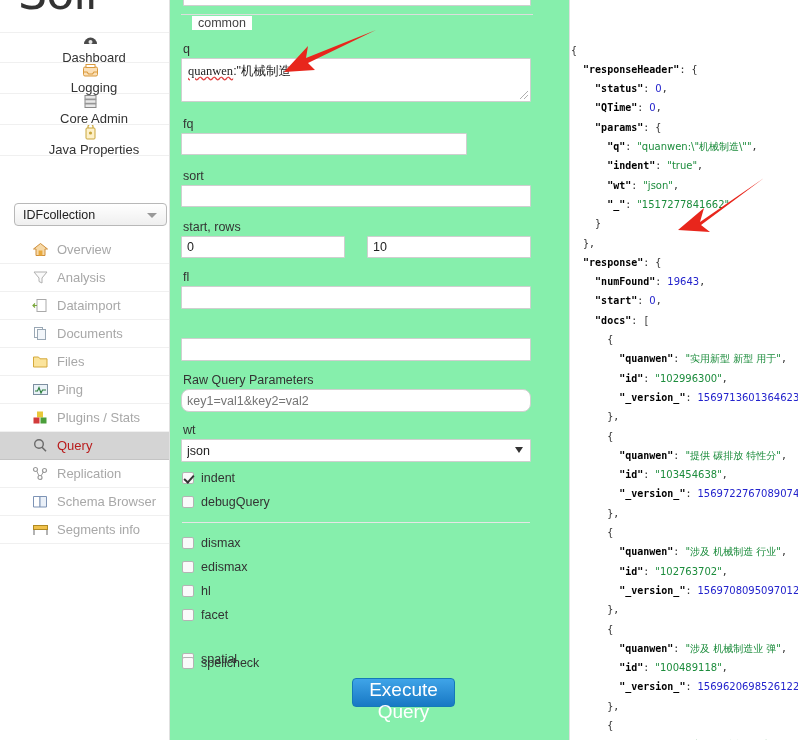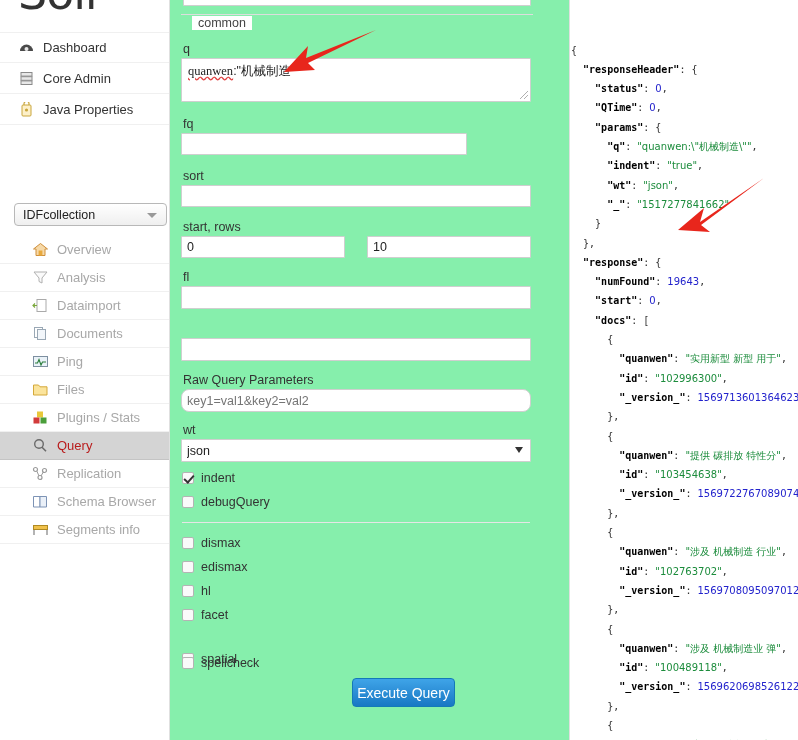--- a/index.html
+++ b/index.html
@@ -44,20 +44,21 @@
 
   .nav-top { position: absolute; left: 0; top: 32px; width: 170px; }
   .nav-top .nav-item {
     display: flex; align-items: center;
     height: 31px;
     padding-left: 18px;
     border-bottom: 1px solid #f0f0f0;
     font-size: 13px;
     color: #333;
     cursor: pointer;
+    flex-direction: column;
   }
   .nav-top .nav-item:first-child { border-top: 1px solid #f0f0f0; }
   .nav-ico {
     width: 17px; height: 15px;
     margin-right: 8px;
     flex: 0 0 17px;
     display: block;
     position: relative;
   }
   .nav-label { line-height: 15px; }
@@ -217,21 +218,21 @@
 
   #execute-query {
     position: absolute;
     left: 182px; top: 678px;
     width: 103px; height: 29px;
     border: 1px solid #1479b8;
     border-radius: 4px;
     background: linear-gradient(#3fa4e8, #1878c4);
     color: #fff;
     font-family: "Liberation Sans", sans-serif;
-    font-size: 14px;
+    font-size: 19px;
     cursor: pointer;
     padding: 0;
   }
 
   
   #json-panel {
     position: absolute;
     left: 571px; top: 0;
     width: 227px; height: 740px;
     background: #fff;
@@ -267,20 +268,30 @@
       <div class="nav-item">
         <span class="nav-ico">
           <svg width="17" height="15" viewBox="0 0 17 15">
             <path d="M2 11 A6.5 6.5 0 0 1 15 11 Z" fill="#4a4a4a"></path>
             <circle cx="8.5" cy="9" r="2" fill="#e8e8e8"></circle>
           </svg>
         </span>
         <span class="nav-label">Dashboard</span>
       </div>
 
+      <div class="nav-item">
+        <span class="nav-ico">
+          <svg width="17" height="15" viewBox="0 0 17 15">
+            <rect x="1.5" y="4" width="14" height="9" rx="1.5" fill="#fbe0b8" stroke="#d99a3d"></rect>
+            <path d="M1.5 9 L5 9 L6.5 11 L10.5 11 L12 9 L15.5 9" fill="none" stroke="#d99a3d" stroke-width="1.2"></path>
+            <rect x="4" y="1.5" width="9" height="3" fill="#fff" stroke="#d99a3d"></rect>
+          </svg>
+        </span>
+        <span class="nav-label">Logging</span>
+      </div>
 
       <div class="nav-item">
         <span class="nav-ico">
           <svg width="17" height="15" viewBox="0 0 17 15">
             <rect x="3" y="1.5" width="11" height="3.6" fill="#e8e8e8" stroke="#8a8a8a"></rect>
             <rect x="3" y="5.7" width="11" height="3.6" fill="#e8e8e8" stroke="#8a8a8a"></rect>
             <rect x="3" y="9.9" width="11" height="3.6" fill="#e8e8e8" stroke="#8a8a8a"></rect>
           </svg>
         </span>
         <span class="nav-label">Core Admin</span>
@@ -341,34 +352,34 @@
             <rect x="2.5" y="1.5" width="8" height="10" fill="#fff" stroke="#9aa8b5"></rect>
             <rect x="5.5" y="3.5" width="8" height="10" fill="#f2f6fa" stroke="#9aa8b5"></rect>
           </svg>
         </span>
         <span class="nav-label">Documents</span>
       </div>
 
       <div class="nav-item">
         <span class="nav-ico">
           <svg width="17" height="15" viewBox="0 0 17 15">
+            <path d="M1.5 3 H6.5 L8 4.8 H15 V13 H1.5 Z" fill="#fbe49c" stroke="#d4a93a"></path>
+          </svg>
+        </span>
+        <span class="nav-label">Files</span>
+      </div>
+
+      <div class="nav-item">
+        <span class="nav-ico">
+          <svg width="17" height="15" viewBox="0 0 17 15">
             <rect x="1.5" y="2.5" width="14" height="10" fill="#eaf2f8" stroke="#7d8fa0"></rect>
             <path d="M3 9 L5.5 9 L7 5.5 L9 11 L10.5 8 H14" fill="none" stroke="#2a7d3c" stroke-width="1.1"></path>
           </svg>
         </span>
         <span class="nav-label">Ping</span>
-      </div>
-
-      <div class="nav-item">
-        <span class="nav-ico">
-          <svg width="17" height="15" viewBox="0 0 17 15">
-            <path d="M1.5 3 H6.5 L8 4.8 H15 V13 H1.5 Z" fill="#fbe49c" stroke="#d4a93a"></path>
-          </svg>
-        </span>
-        <span class="nav-label">Files</span>
       </div>
 
       <div class="nav-item">
         <span class="nav-ico">
           <svg width="17" height="15" viewBox="0 0 17 15">
             <rect x="5" y="1.5" width="6" height="6" fill="#e8c83a"></rect>
             <rect x="1.5" y="7.5" width="6" height="6" fill="#d23b3b"></rect>
             <rect x="8.5" y="7.5" width="6" height="6" fill="#4a9e3a"></rect>
           </svg>
         </span>

